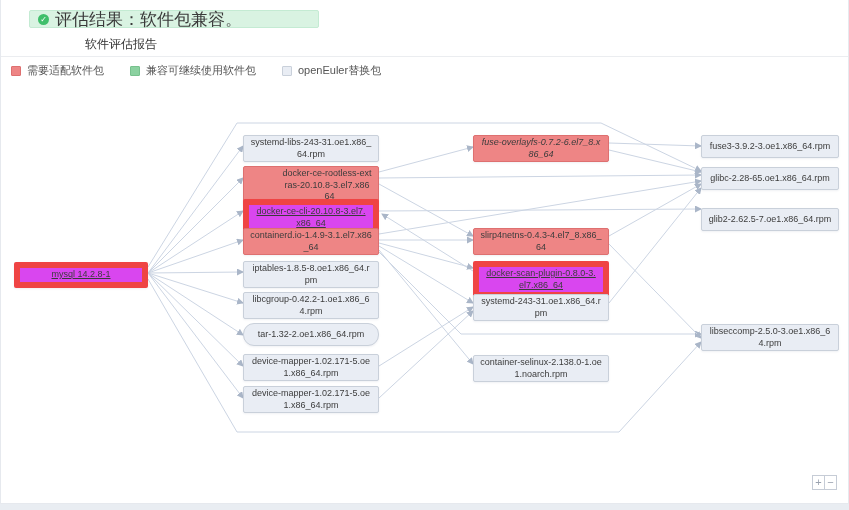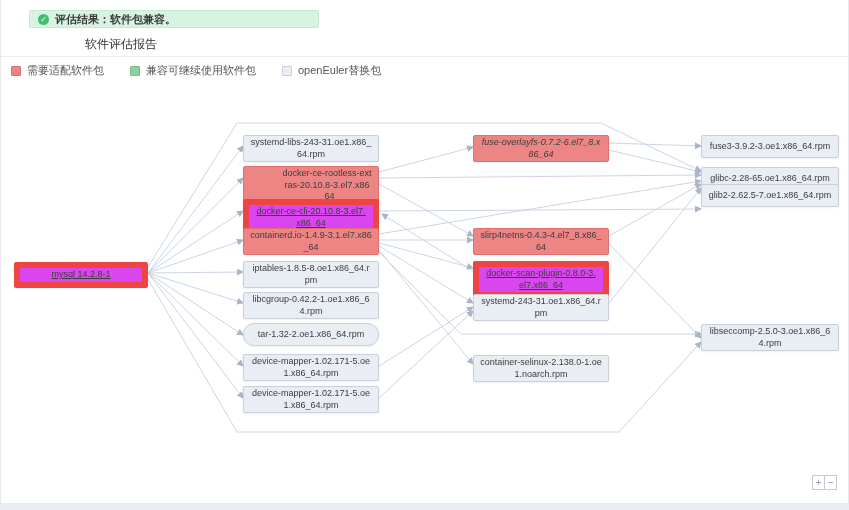--- a/index.html
+++ b/index.html
@@ -16,21 +16,21 @@
   
   .banner{
     position:absolute;left:28px;top:10px;width:290px;height:18px;
     background:#d9f3e2;border:1px solid #c4ebd3;border-radius:2px;
     display:flex;align-items:center;gap:6px;padding:0 8px;box-sizing:border-box;
   }
   .banner .check{
     width:11px;height:11px;border-radius:50%;background:#3fbf6b;color:#fff;
     font-size:8px;line-height:11px;text-align:center;flex:0 0 11px;
   }
-  .banner .btext{font-size:11px;color:#3a3a3a;font-weight:bold;white-space:nowrap;}
+  .banner .btext{font-size:17px;color:#3a3a3a;font-weight:normal;white-space:nowrap;}
   
   .tabs{
     position:absolute;left:0;top:36px;width:847px;height:20px;
     border-bottom:1px solid #ebedf0;
   }
   .tab{
     position:absolute;top:0;height:19px;font-size:12px;line-height:16px;cursor:pointer;
   }
   .tab.active{left:10px;color:#3d7eff;font-weight:bold;border-bottom:2px solid #3d7eff;}
   .tab.inactive{left:84px;color:#333;}
@@ -141,21 +141,21 @@
       <div class="node replace" style="left: 242px; top: 323px; width: 136px; min-height: 23px; border-radius: 11px;">tar-1.32-2.oe1.x86_64.rpm</div>
       <div class="node replace" style="left: 242px; top: 354px; width: 136px; min-height: 24px;">device-mapper-1.02.171-5.oe1.x86_64.rpm</div>
       <div class="node replace" style="left: 242px; top: 386px; width: 136px; min-height: 24px;">device-mapper-1.02.171-5.oe1.x86_64.rpm</div>
       <div class="node adapt" style="left: 472px; top: 135px; width: 136px; min-height: 23px; font-style: italic;">fuse-overlayfs-0.7.2-6.el7_8.x86_64</div>
       <div class="node adapt" style="left: 472px; top: 228px; width: 136px; min-height: 24px;">slirp4netns-0.4.3-4.el7_8.x86_64</div>
       <div class="node compatible" style="left: 472px; top: 261px; width: 136px; min-height: 24px;">docker-scan-plugin-0.8.0-3.el7.x86_64</div>
       <div class="node replace" style="left: 472px; top: 294px; width: 136px; min-height: 23px;">systemd-243-31.oe1.x86_64.rpm</div>
       <div class="node replace" style="left: 472px; top: 355px; width: 136px; min-height: 24px;">container-selinux-2.138.0-1.oe1.noarch.rpm</div>
       <div class="node replace" style="left: 700px; top: 135px; width: 138px; min-height: 23px;">fuse3-3.9.2-3.oe1.x86_64.rpm</div>
       <div class="node replace" style="left: 700px; top: 167px; width: 138px; min-height: 23px;">glibc-2.28-65.oe1.x86_64.rpm</div>
-      <div class="node replace" style="left: 700px; top: 184px; width: 138px; min-height: 23px;">glib2-2.62.5-7.oe1.x86_64.rpm</div>
+      <div class="node replace" style="left: 700px; top: 208px; width: 138px; min-height: 23px;">glib2-2.62.5-7.oe1.x86_64.rpm</div>
       <div class="node replace" style="left: 700px; top: 324px; width: 138px; min-height: 23px;">libseccomp-2.5.0-3.oe1.x86_64.rpm</div>
     </div>
 
   <div class="zoomctl">
     <div class="zbtn">+</div>
     <div class="zbtn">−</div>
   </div>
 
 </div>
 <div class="bottom-strip"></div>

